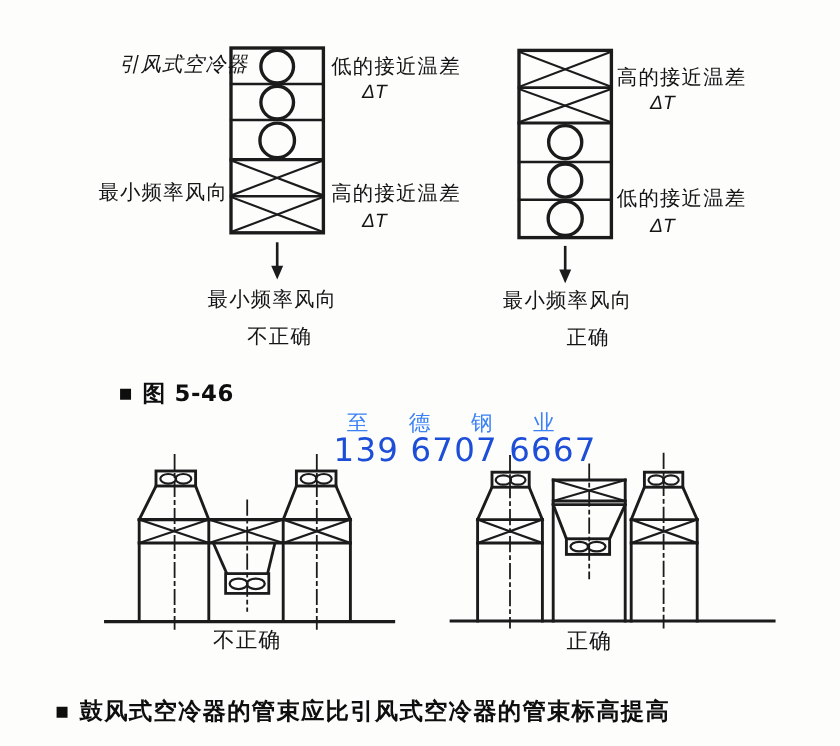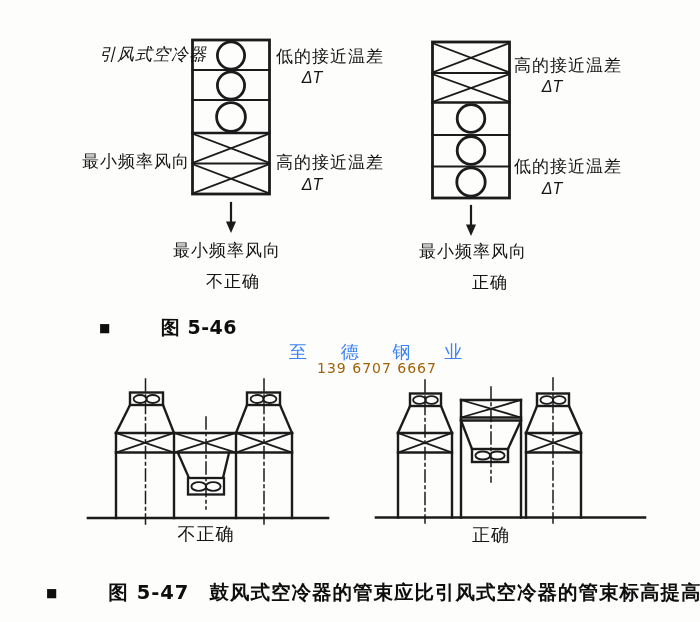--- a/index.html
+++ b/index.html
@@ -31,36 +31,36 @@
     position:absolute;
     display:flex;
     align-items:center;
     color:#0e0e0e;
     font-weight:bold;
     font-size:19px;
     letter-spacing:0.5px;
     white-space:nowrap;
   }
   .caption .marker{font-size:12px;margin-right:8px;}
-  .caption .num{margin-right:34px;margin-left:42px;}
+  .caption .num{margin-right:34px;}
   .cap47 .num{margin-right:20px;}
   .cap47{letter-spacing:1px;font-size:19.5px;}
   .wm{
     position:absolute;
     text-align:center;
     white-space:nowrap;
     user-select:none;
   }
   .wm1{
     left:289px;top:340px;width:150px;
     font-size:18px;letter-spacing:14px;color:#3b82f6;
   }
   .wm2{
-    left:289px;top:360px;width:176px;
-    font-size:14px;letter-spacing:1px;color:#a16207;
+    left:278px;top:360px;width:176px;
+    font-size:27px;letter-spacing:1px;color:#1d4ed8;
   }
 </style>
 </head>
 <body>
 
 <div class="page">
 
   <svg width="700" height="622" viewBox="0 0 700 622" stroke="#1b1b1b" fill="none" stroke-linecap="square">
 
     <g>
@@ -258,17 +258,16 @@
   </div>
 
   <div class="wm wm1">至 德 钢 业</div>
   <div class="wm wm2">139 6707 6667</div>
 
   <div class="lbl ctr" style="left:131px;top:523px;width:150px;font-size:18px;">不正确</div>
   <div class="lbl ctr" style="left:416px;top:524px;width:150px;font-size:18px;">正确</div>
 
   <div class="caption cap47" style="left:46px;top:579px;">
     <span class="marker">■</span>
-    <span class="num">图 5-47</span>
     <span>鼓风式空冷器的管束应比引风式空冷器的管束标高提高</span>
   </div>
 
 </div>
 
 </body></html>

